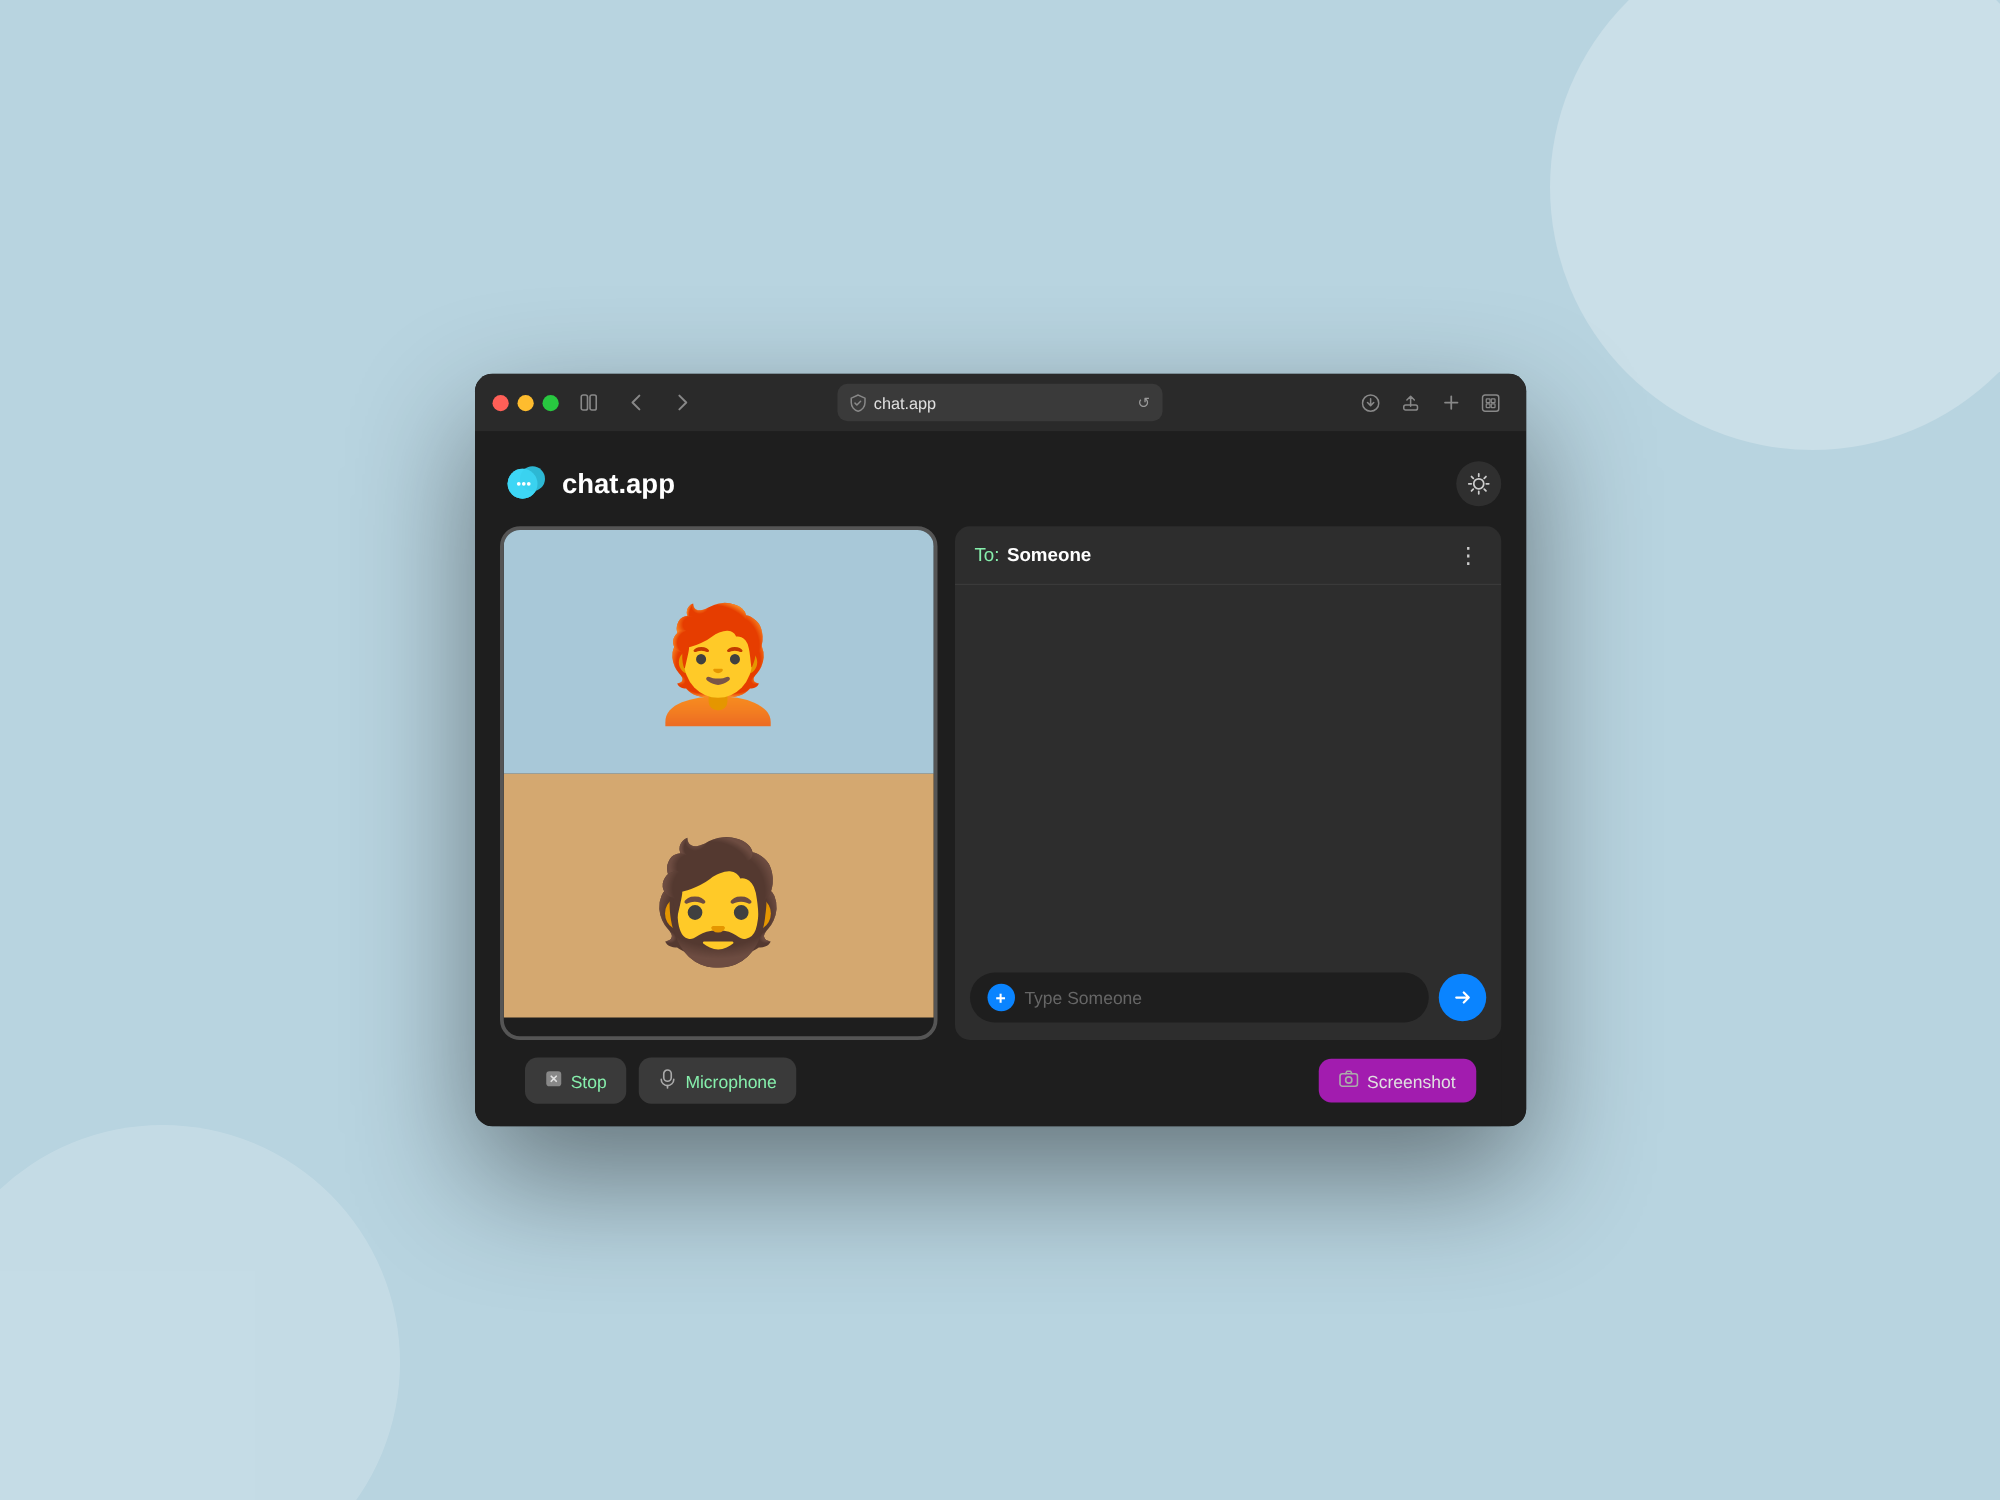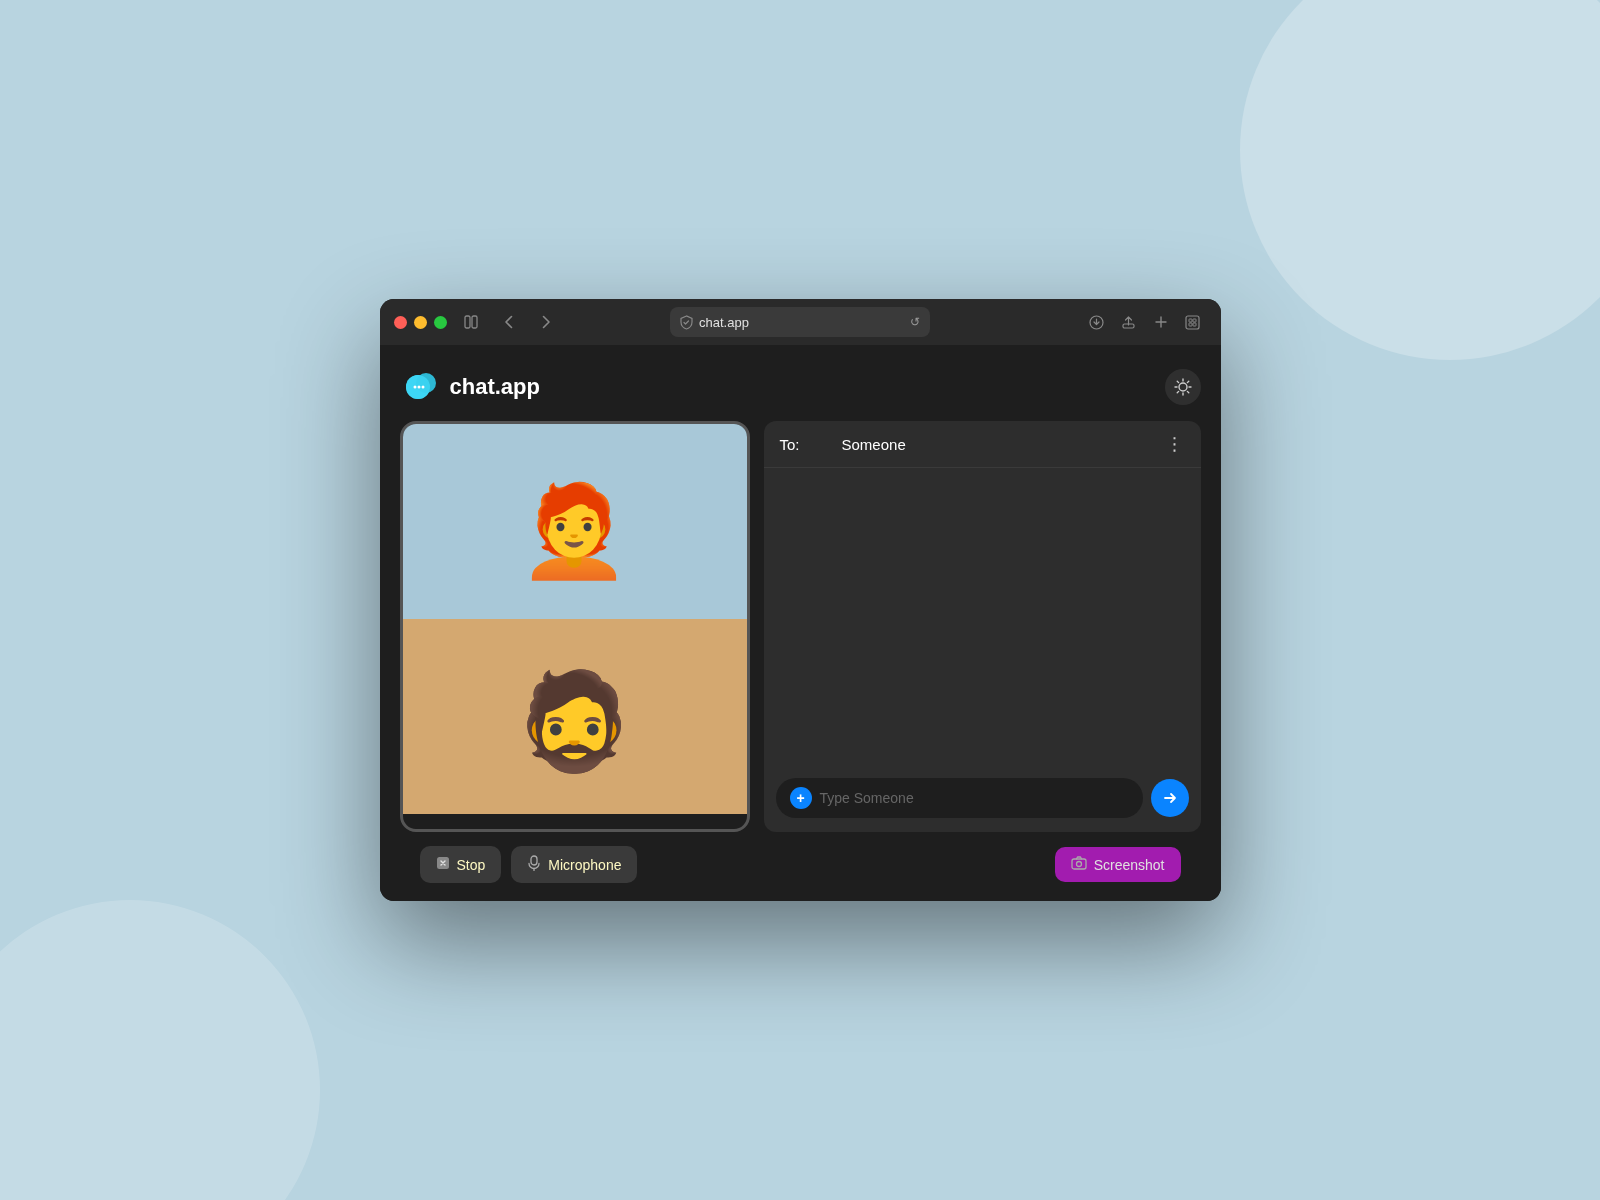--- a/index.html
+++ b/index.html
@@ -243,29 +243,28 @@
 
     .chat-header {
       padding: 14px 16px;
       display: flex;
       align-items: center;
       justify-content: space-between;
       border-bottom: 1px solid #3a3a3a;
     }
 
     .chat-to-label {
-      color: #ffffff;
+      color: #86efac;
       font-size: 15px;
     }
 
     .chat-recipient {
       color: #ffffff;
       font-size: 15px;
-      font-weight: 400;
-      margin-left: 36px;
+      font-weight: 700;
     }
 
     .chat-more-btn {
       color: #ccc;
       font-size: 18px;
       cursor: pointer;
       letter-spacing: 1px;
       line-height: 1;
     }
 
@@ -342,21 +341,21 @@
 
     .control-btn {
       background: #3a3a3a;
       border: none;
       border-radius: 10px;
       padding: 9px 16px;
       display: flex;
       align-items: center;
       gap: 7px;
       cursor: pointer;
-      color: #fef9c3;
+      color: #86efac;
       font-size: 14px;
     }
 
     .control-btn-icon {
       font-size: 14px;
     }
 
     .screenshot-btn {
       background: #a21caf;
       border: none;

